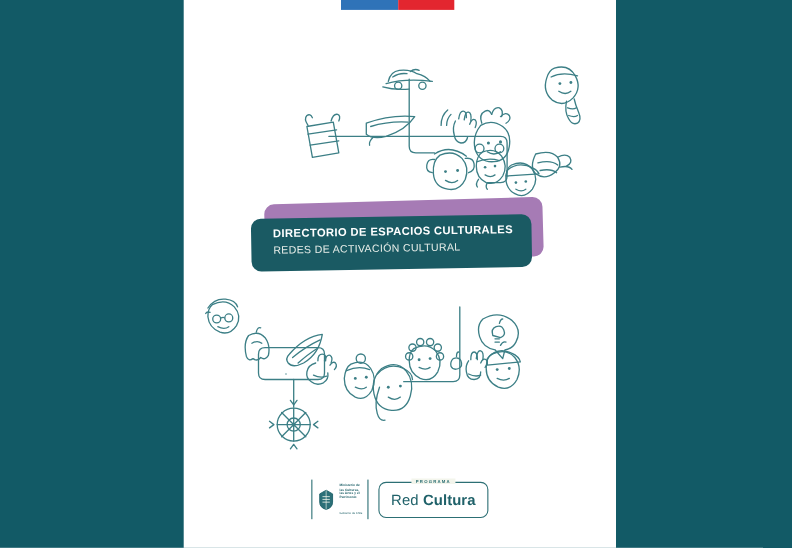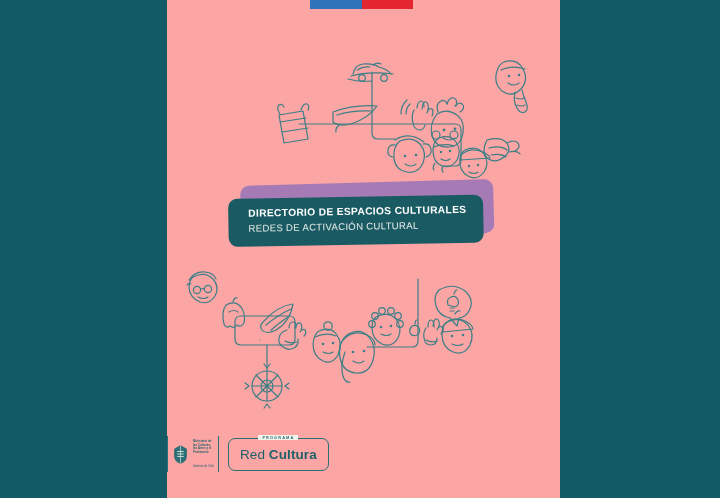--- a/index.html
+++ b/index.html
@@ -4,21 +4,21 @@
 <style>
   html,body{margin:0;padding:0;}
   body{
     width:720px;height:498px;overflow:hidden;
     background:#125a66;
     font-family:"Liberation Sans", sans-serif;
     position:relative;
   }
   #page{
     position:absolute;left:167px;top:0;width:393px;height:498px;
-    background:#fca5a5;overflow:hidden;
+    background:#ffffff;overflow:hidden;
   }
   
   #flag{position:absolute;left:143px;top:0;width:103px;height:9px;display:flex;}
   #flag .fb{flex:0 0 50%;background:#2f73b8;}
   #flag .fr{flex:0 0 50%;background:#e3262f;}
 
   
   .art{position:absolute;left:0;top:0;width:393px;height:498px;pointer-events:none;}
 
   
@@ -53,21 +53,21 @@
   #year-card{
     position:absolute;left:0;top:5px;width:76px;height:19px;
     background:#1a5a63;border-radius:4px;
     transform:rotate(-1.0deg);transform-origin:left top;
     color:#ffffff;font-size:10px;font-weight:bold;letter-spacing:.8px;
     text-align:center;line-height:19px;
   }
 
   
   #footer{position:absolute;left:0;top:428px;width:393px;height:52px;
-          display:flex;align-items:center;justify-content:flex-start;gap:9px;}
+          display:flex;align-items:center;justify-content:center;gap:9px;}
   #min-logo{
     display:flex;align-items:stretch;
     border-left:1.4px solid #2c6f74;border-right:1.4px solid #2c6f74;
     padding:2px 4px;height:36px;box-sizing:border-box;gap:4px;
   }
   #min-shield{width:17px;display:flex;align-items:center;justify-content:center;}
   #min-txt{display:flex;flex-direction:column;justify-content:space-between;padding:2px 0;}
   .min-line{font-size:2.9px;color:#1f6169;font-weight:bold;line-height:3.6px;letter-spacing:.05px;white-space:nowrap;}
   .min-gob{font-size:2.6px;color:#1f6169;line-height:3.4px;white-space:nowrap;}
   #rc-logo{

